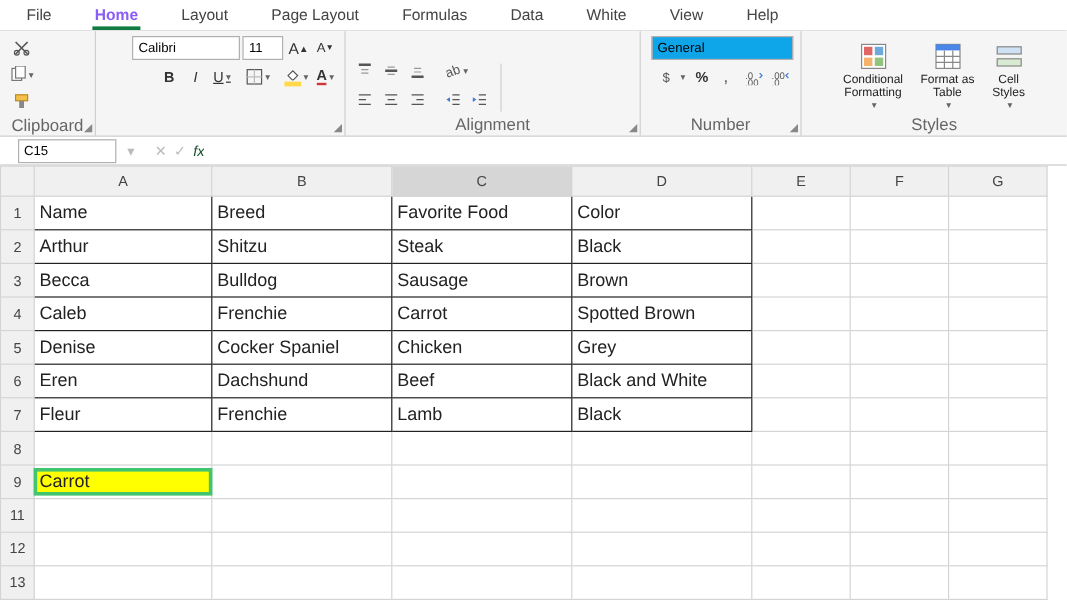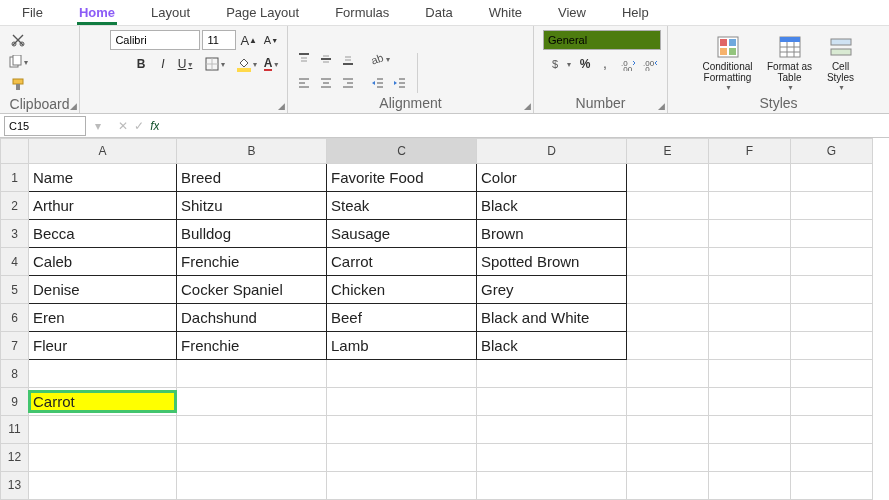--- a/index.html
+++ b/index.html
@@ -11,26 +11,26 @@
   .ribbon { display: flex; height: 88px; border-bottom: 1px solid #c8c8c8; background: #f5f5f5; }
   .group { border-right: 1px solid #d0d0d0; display:flex; flex-direction:column; justify-content:space-between; padding:4px 6px 0 6px; position:relative; }
   .group-label { font-size: 14px; text-align:center; color:#666; padding:2px 0; }
   .group-body { flex:1; display:flex; align-items:flex-end; gap:4px; }
   .iconbtn { display:inline-flex; align-items:center; justify-content:center; min-width:20px; height:20px; font-size:12px; color:#333; cursor:pointer; padding:0 2px; border-radius:2px; }
   .bigbtn { display:flex; flex-direction:column; align-items:center; justify-content:center; width:50px; height:60px; cursor:pointer; border-radius:3px; }
   .bigbtn .lbl { font-size:10px; text-align:center; line-height:1.1; margin-top:2px; }
   .dd-caret::after { content:"▾"; font-size:8px; margin-left:2px; color:#666; }
   .fontname { width:90px; height:20px; border:1px solid #b0b0b0; font-size:11px; padding:1px 4px; background:#fff; }
   .fontsize { width:34px; height:20px; border:1px solid #b0b0b0; font-size:11px; padding:1px 4px; background:#fff; }
-  .numfmt { width:118px; height:20px; border:1px solid #b0b0b0; font-size:11px; padding:1px 4px; background:#4d7c0f; }
+  .numfmt { width:118px; height:20px; border:1px solid #b0b0b0; font-size:11px; padding:1px 4px; background:#0ea5e9; }
   .row { display:flex; gap:2px; align-items:center; }
   .col { display:flex; flex-direction:column; gap:2px; }
   .launcher { position:absolute; right:2px; bottom:2px; font-size:9px; color:#888; cursor:pointer; }
   .namebox-bar { display:flex; align-items:center; height:24px; border-bottom:1px solid #c8c8c8; background:#fff; }
-  .namebox { width:82px; height:20px; border:1px solid #b0b0b0; font-size:11px; padding:1px 4px; margin-left:4px; background:#fff; }
+  .namebox { width:82px; height:20px; border:1px solid #b0b0b0; font-size:11px; padding:1px 4px; margin-left:15px; background:#fff; }
   .fx-controls { display:flex; align-items:center; gap:6px; margin-left:10px; color:#bbb; font-size:12px; }
   .formula-input { flex:1; height:20px; border:none; font-size:12px; padding:1px 6px; background:#fff; }
   .sheet { display:flex; height: calc(500px - 26px - 88px - 24px); overflow:hidden; }
   .grid { border-collapse:collapse; table-layout:fixed; }
   .grid th, .grid td { border:1px solid #d4d4d4; font-size:14px; padding:0; height:22px; }
   .grid .colhdr { background:#f0f0f0; text-align:center; font-weight:400; font-size:12px; color:#444; height:20px; }
   .grid .rowhdr { background:#f0f0f0; text-align:center; font-weight:400; font-size:12px; color:#444; width:28px; }
   .grid .corner { background:#f0f0f0; width:28px; height:20px; }
   .grid td .cell { padding:2px 4px; font-size:15px; white-space:nowrap; overflow:hidden; }
   .colA{width:148px}.colB{width:150px}.colC{width:150px}.colD{width:150px}.colE{width:82px}.colF{width:82px}.colG{width:82px}

